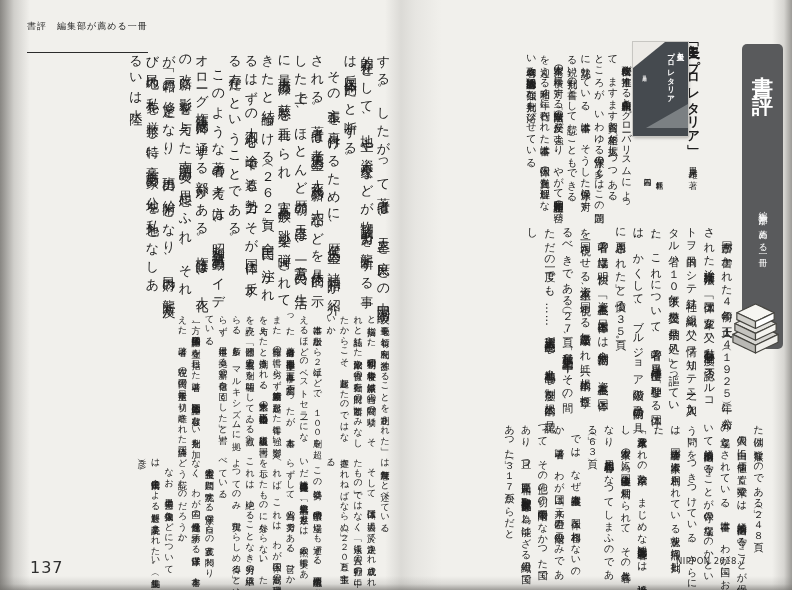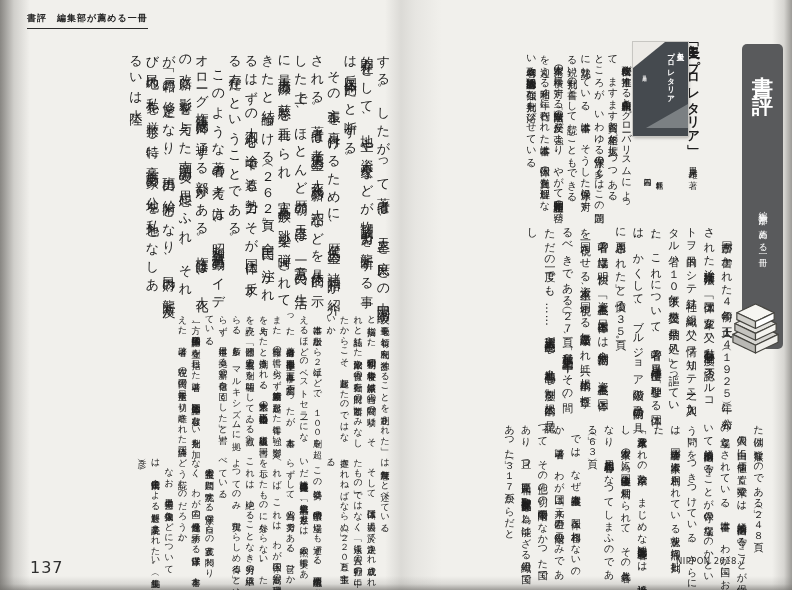--- a/index.html
+++ b/index.html
@@ -17,22 +17,22 @@
       linear-gradient(0deg, rgba(90,88,84,.55) 0px, rgba(90,88,84,.15) 6px, rgba(90,88,84,0) 14px),
       linear-gradient(90deg, rgba(0,0,0,0) 385px, rgba(105,103,99,.16) 401px, rgba(135,133,129,.10) 415px, rgba(0,0,0,0) 442px),
       #f1f0ec;
   }
   .v{
     position:absolute; writing-mode:vertical-rl; text-orientation:mixed;
     white-space:pre-line; color:#1d1d1d;
   }
   
   #lp-header{
-    position:absolute; left:27px; top:12px; font-size:9px; font-weight:bold;
-    letter-spacing:1px; border-bottom:1.4px solid #2b2b2b; padding-bottom:3px;
+    position:absolute; left:27px; top:20px; font-size:9px; font-weight:normal;
+    letter-spacing:1px; border-bottom:1.4px solid #2b2b2b; padding-bottom:19px;
     font-family:"DejaVu Sans","Liberation Sans",sans-serif; color:#242424;
   }
   #lp-band-a{ left:28px; top:46px;  width:363px; height:259px; font-size:13px; line-height:16.5px; letter-spacing:3px; }
   #lp-band-b{ left:28px; top:309px; width:363px; height:135px; font-size:9px;  line-height:13.5px; letter-spacing:.4px; }
   #lp-band-c{ left:28px; top:452px; width:363px; height:131px; font-size:9px;  line-height:13.5px; letter-spacing:.4px; }
   #lp-pageno{
     position:absolute; left:30px; top:558px; font-size:16px; letter-spacing:1px; color:#2e2e2e;
     font-family:"DejaVu Sans","Liberation Sans",sans-serif;
   }
   

